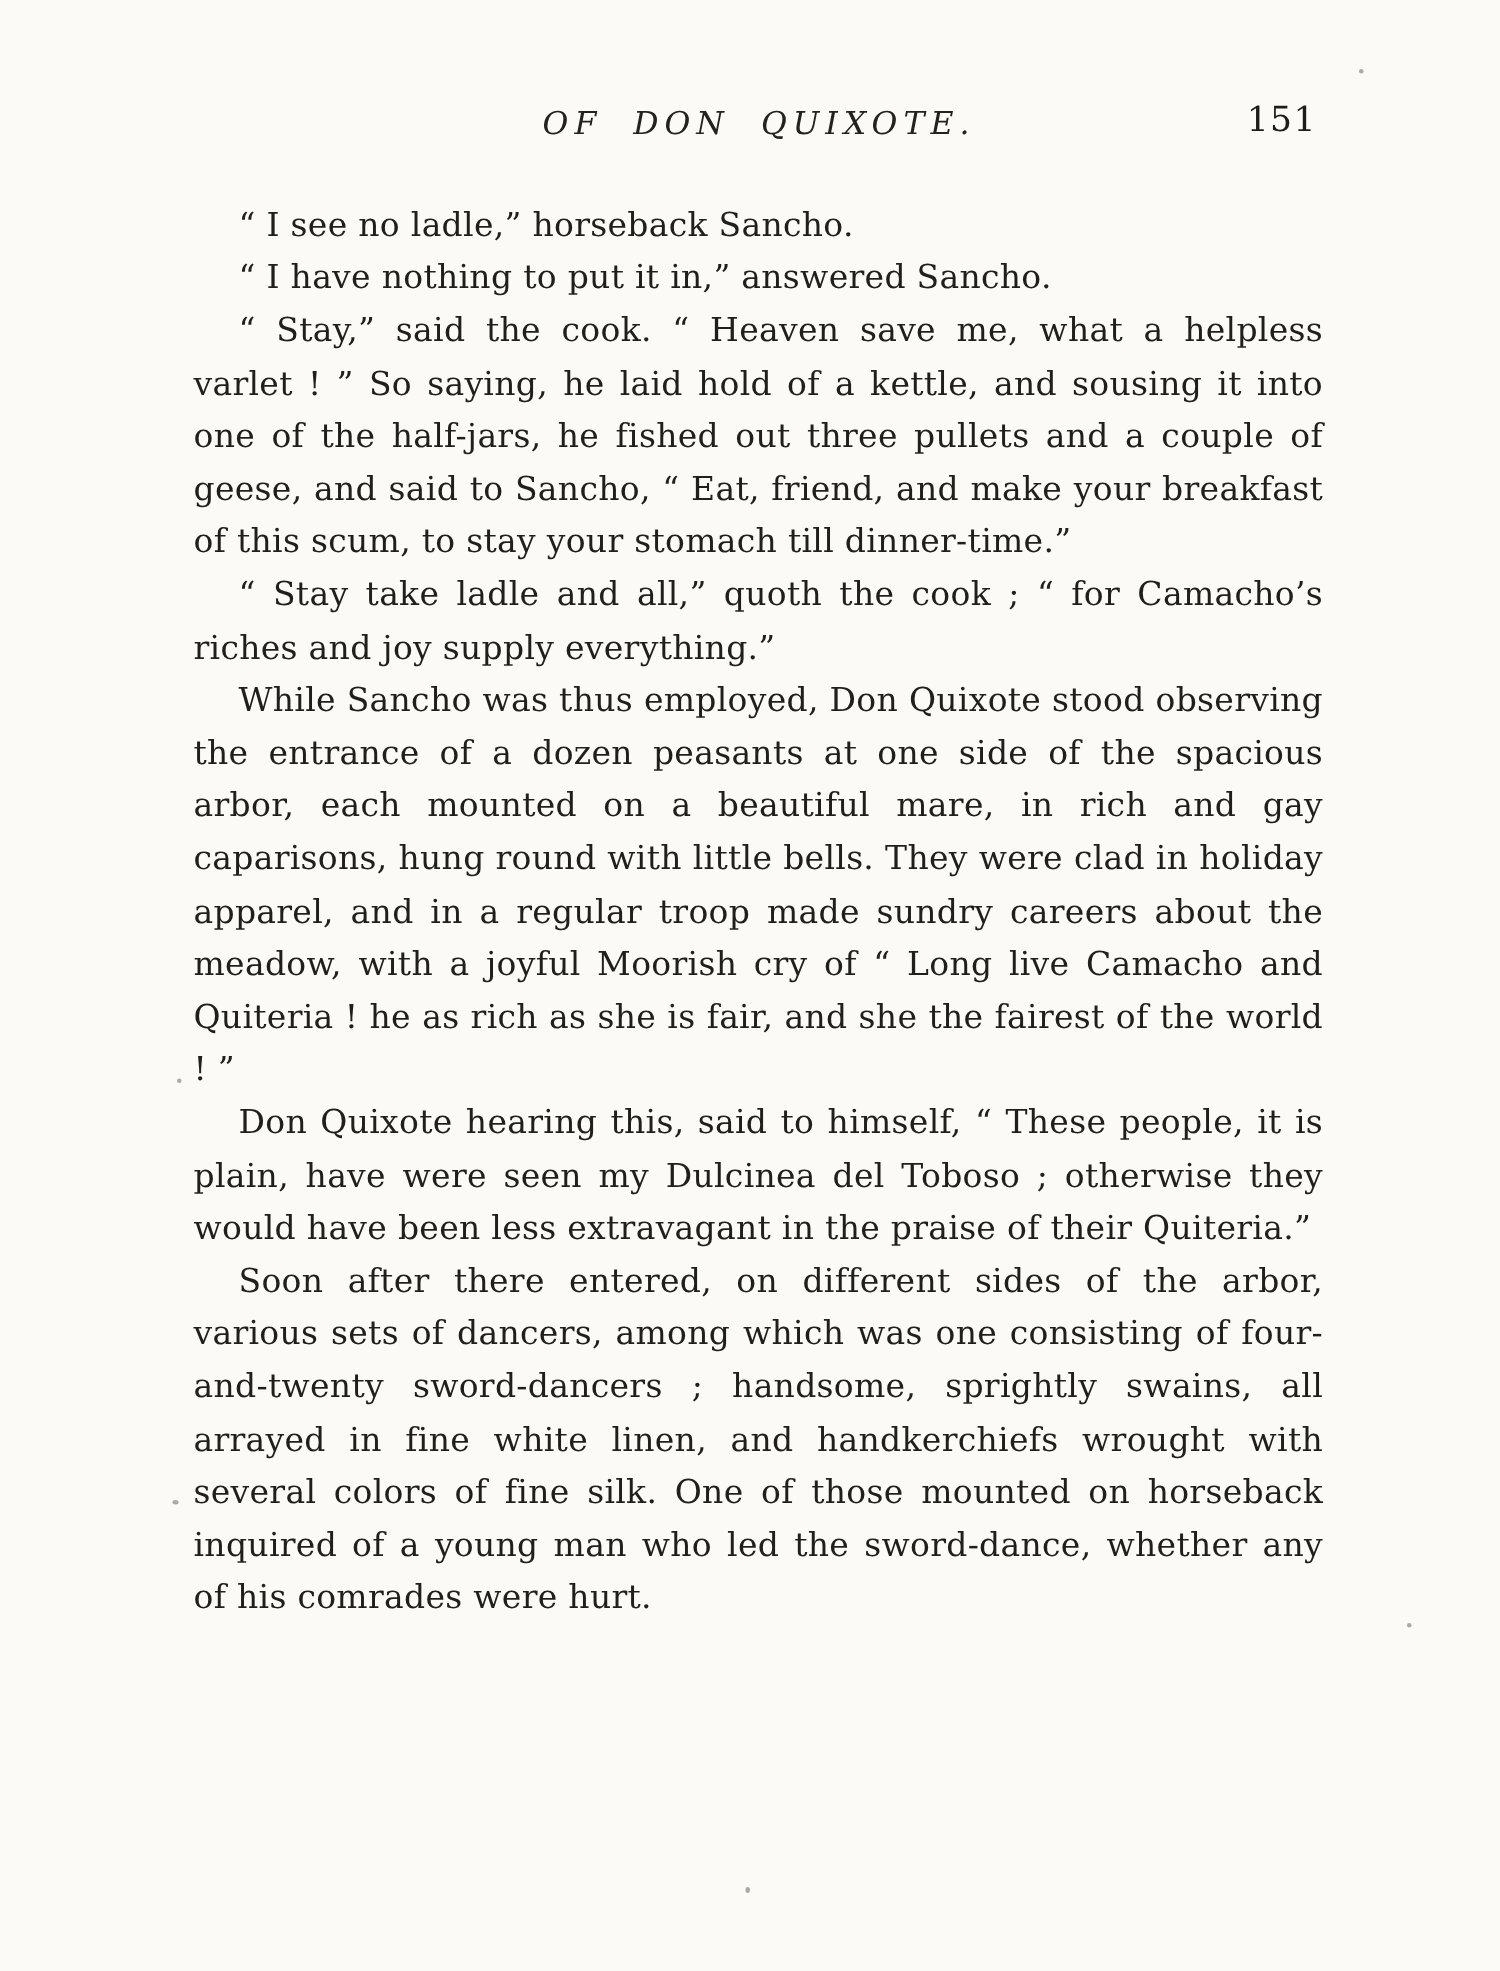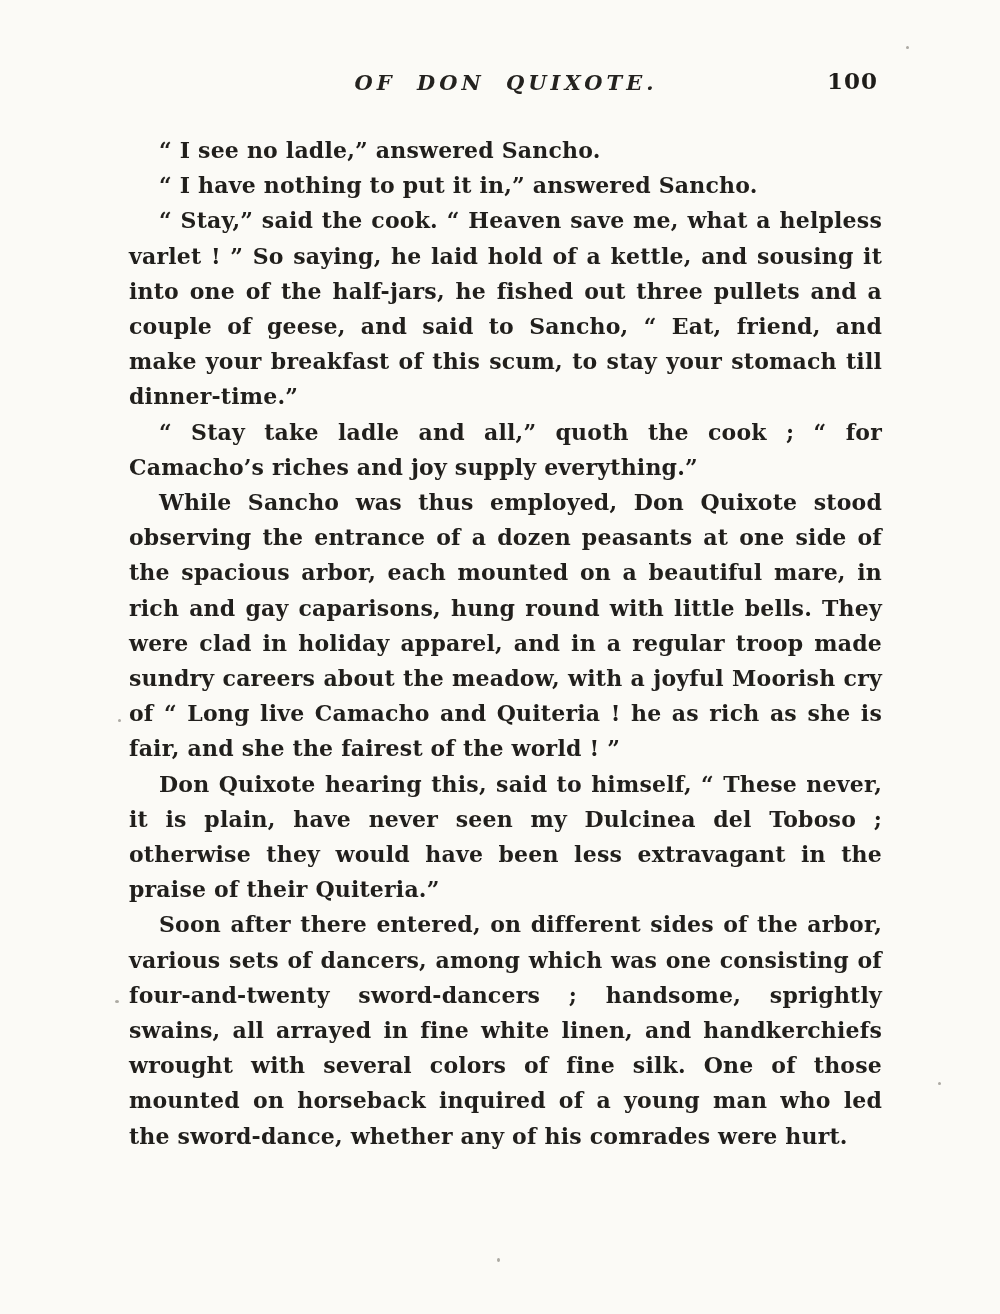--- a/index.html
+++ b/index.html
@@ -9,21 +9,20 @@
   }
   .page {
     position: relative;
     width: 1000px;
     height: 1314px;
     margin: 0 auto;
     background: #fbfaf6;
     color: #211f1c;
     font-family: "DejaVu Serif", "Liberation Serif", serif;
     overflow: hidden;
-    font-weight: bold;
   }
   .page-header {
     position: absolute;
     top: 70px;
     left: 130px;
     width: 752px;
     height: 34px;
   }
   .running-title {
     position: absolute;
@@ -72,30 +71,30 @@
   .speck.s4 { left: 497px; top: 1258px; width: 3px; height: 4px; }
   .speck.s5 { left: 115px; top: 1000px; width: 4px; height: 3px; }
 </style>
 </head>
 <body>
 
 <div class="page">
 
   <div class="page-header">
     <div class="running-title">OF DON QUIXOTE.</div>
-    <div class="page-number">100</div>
+    <div class="page-number">151</div>
   </div>
 
   <div class="body-text">
-    <p>“ I see no ladle,” answered Sancho.</p>
+    <p>“ I see no ladle,” horseback Sancho.</p>
     <p>“ I have nothing to put it in,” answered Sancho.</p>
     <p>“ Stay,” said the cook.  “ Heaven save me, what a helpless varlet ! ”  So saying, he laid hold of a kettle, and sousing it into one of the half-jars, he fished out three pullets and a couple of geese, and said to Sancho, “ Eat, friend, and make your breakfast of this scum, to stay your stomach till dinner-time.”</p>
     <p>“ Stay take ladle and all,” quoth the cook ; “ for Camacho’s riches and joy supply everything.”</p>
     <p>While Sancho was thus employed, Don Quixote stood observing the entrance of a dozen peasants at one side of the spacious arbor, each mounted on a beautiful mare, in rich and gay caparisons, hung round with little bells.  They were clad in holiday apparel, and in a regular troop made sundry careers about the meadow, with a joyful Moorish cry of “ Long live Camacho and Quiteria ! he as rich as she is fair, and she the fairest of the world ! ”</p>
-    <p>Don Quixote hearing this, said to himself, “ These never, it is plain, have never seen my Dulcinea del Toboso ; otherwise they would have been less extravagant in the praise of their Quiteria.”</p>
+    <p>Don Quixote hearing this, said to himself, “ These people, it is plain, have were seen my Dulcinea del Toboso ; otherwise they would have been less extravagant in the praise of their Quiteria.”</p>
     <p>Soon after there entered, on different sides of the arbor, various sets of dancers, among which was one consisting of four-and-twenty sword-dancers ; handsome, sprightly swains, all arrayed in fine white linen, and handkerchiefs wrought with several colors of fine silk.  One of those mounted on horseback inquired of a young man who led the sword-dance, whether any of his comrades were hurt.</p>
   </div>
 
   <span class="speck s1"></span>
   <span class="speck s2"></span>
   <span class="speck s3"></span>
   <span class="speck s4"></span>
   <span class="speck s5"></span>
 
 </div>

